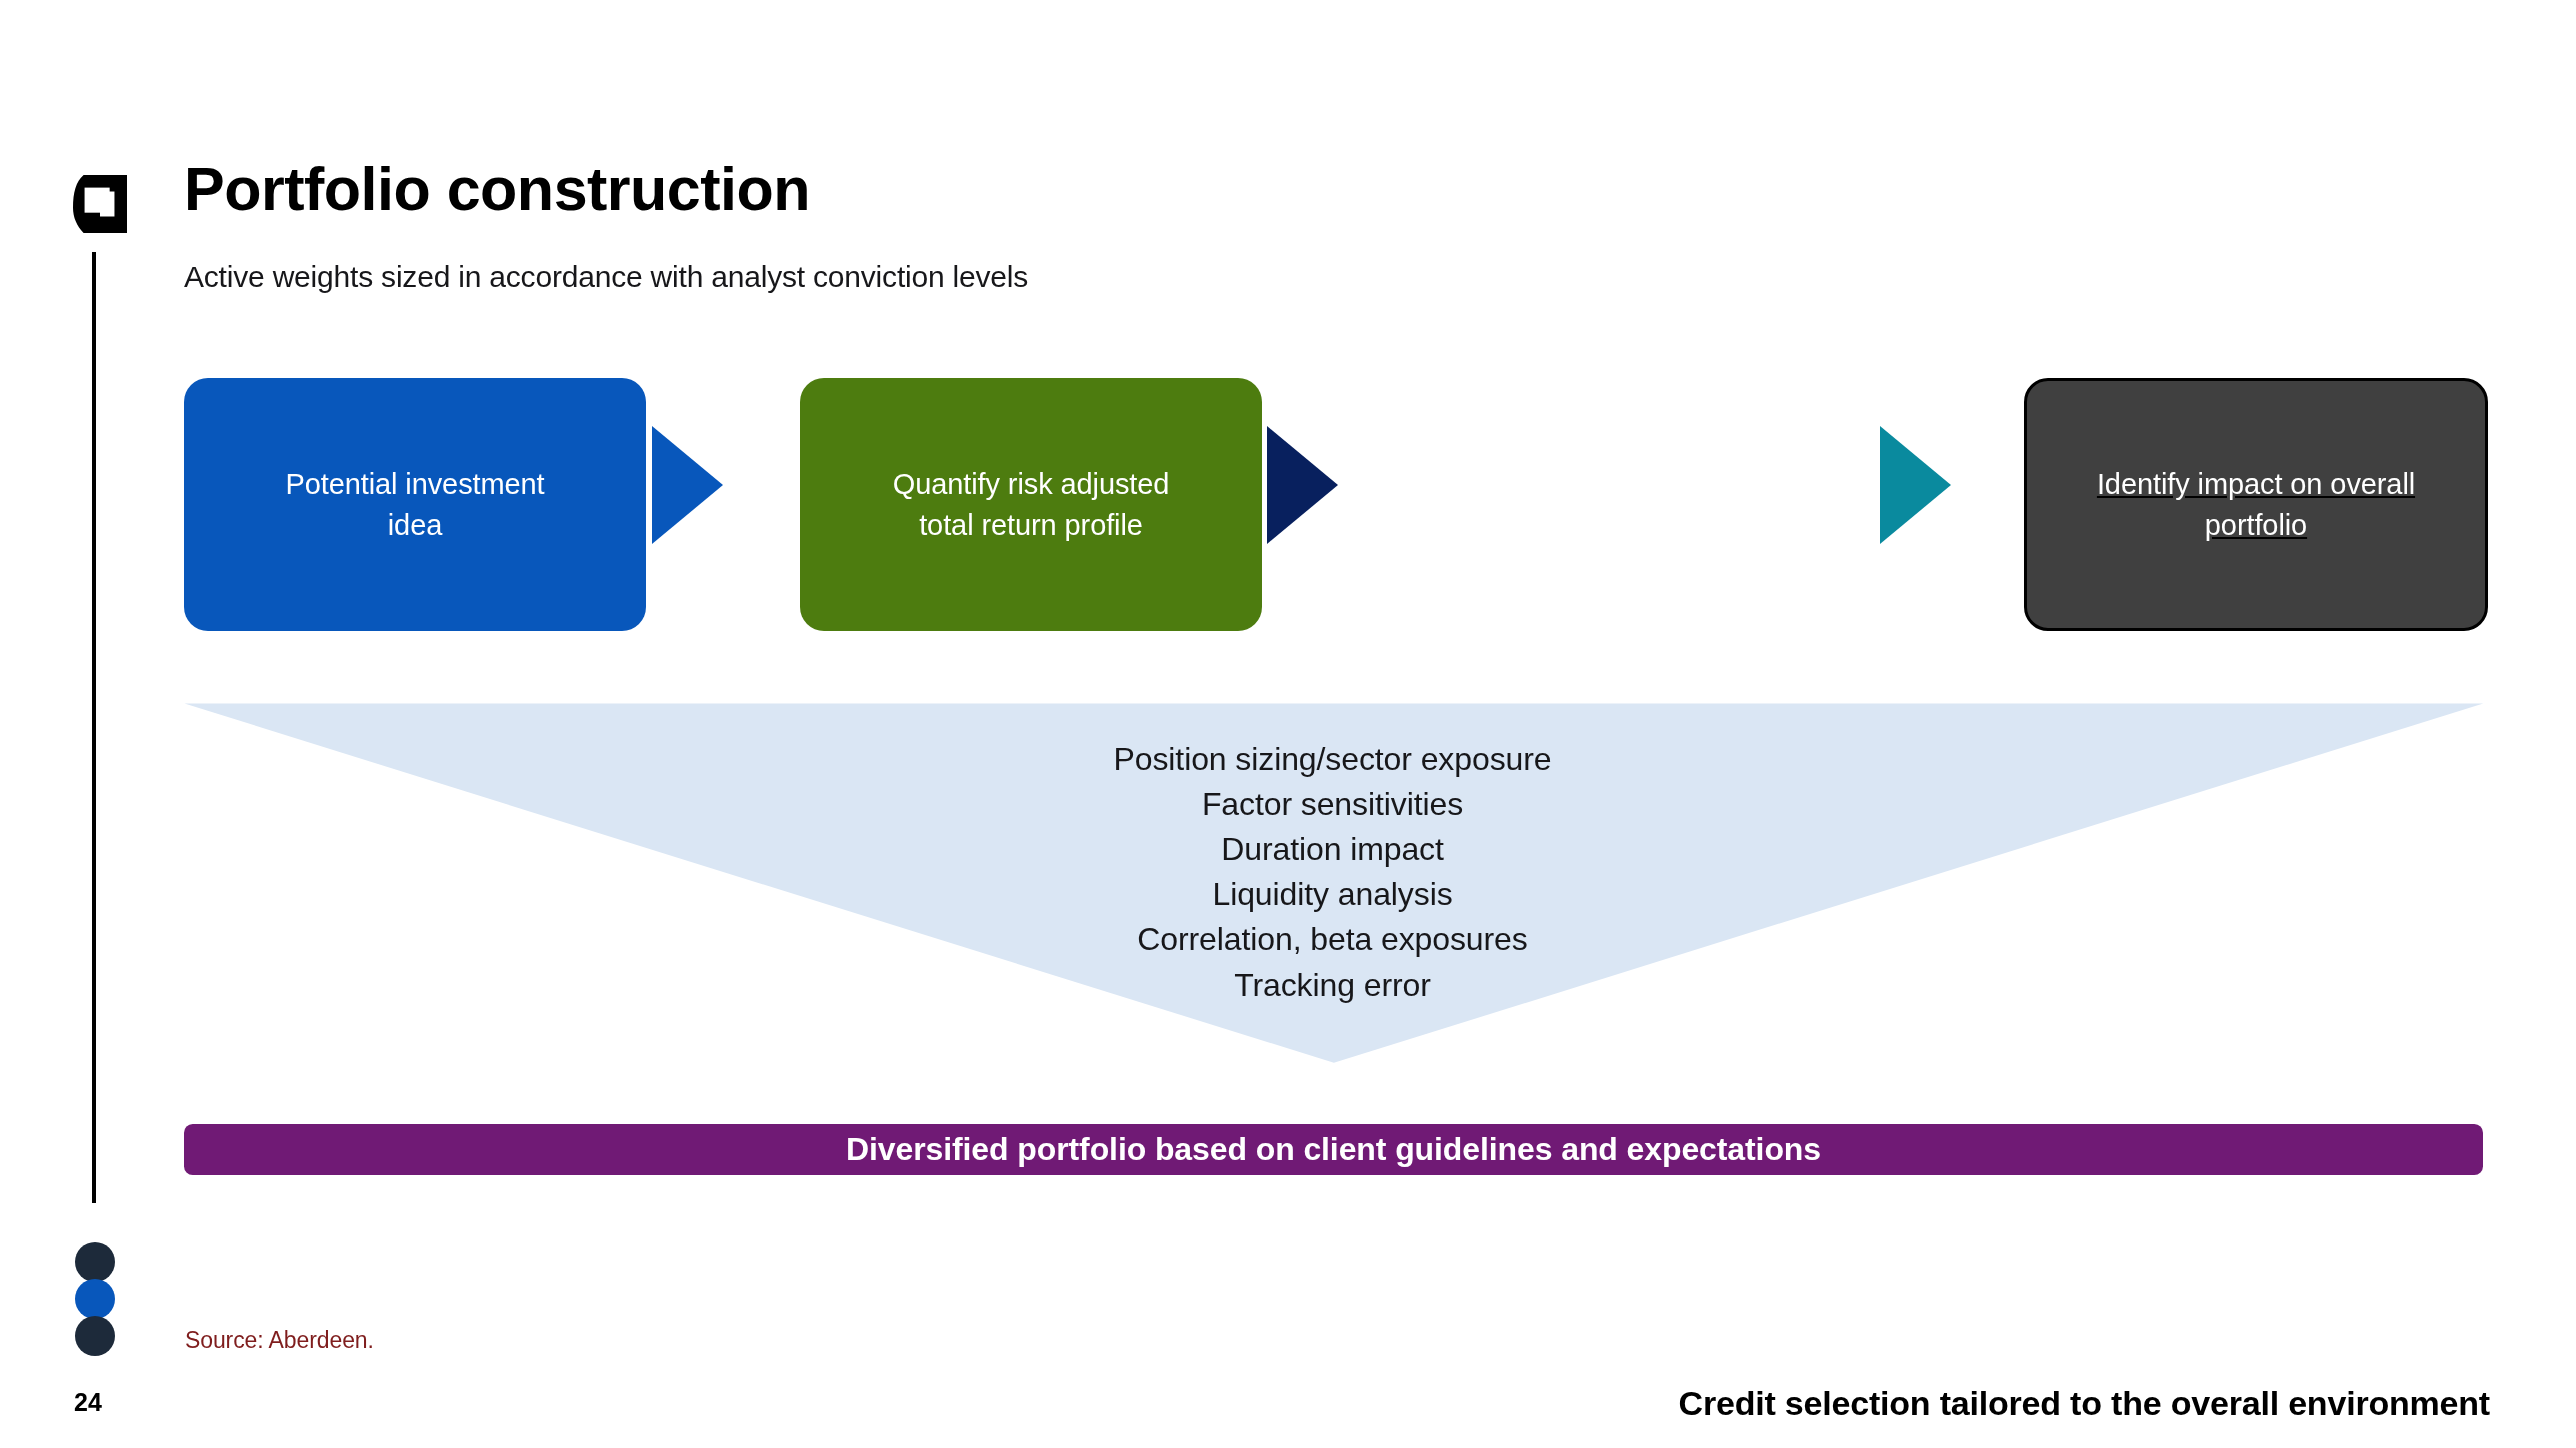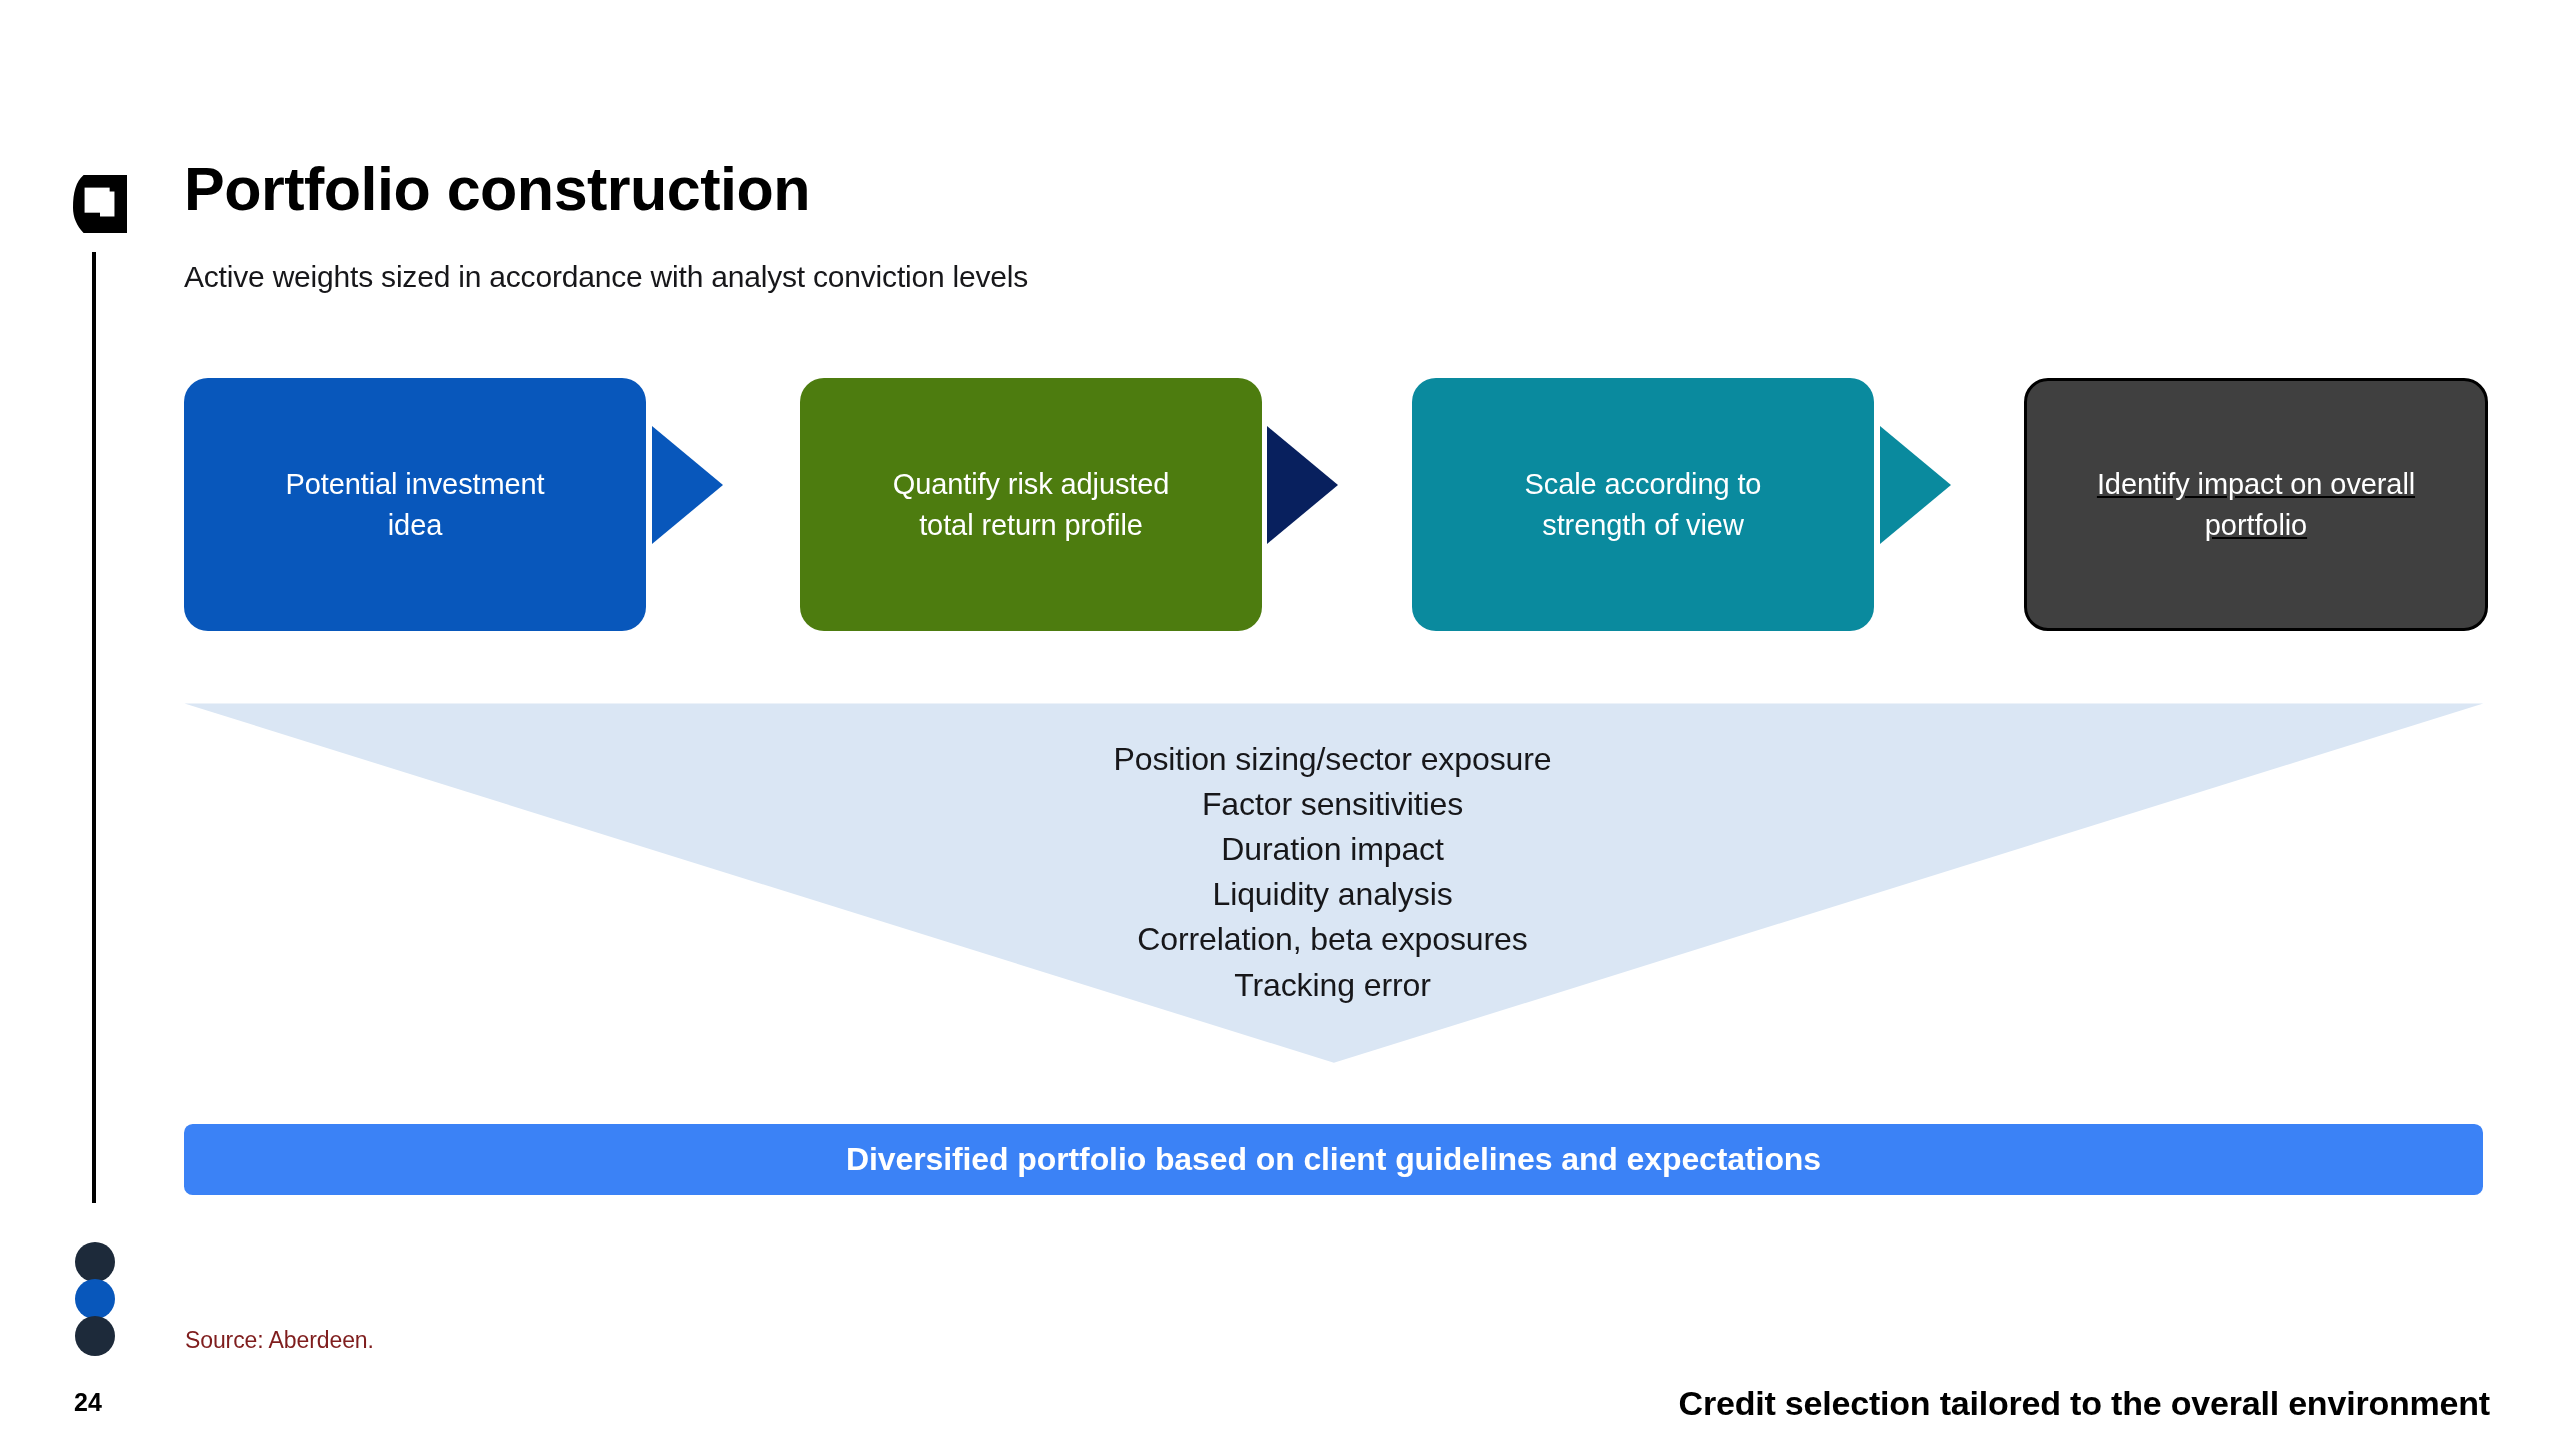--- a/index.html
+++ b/index.html
@@ -114,23 +114,23 @@
     letter-spacing: -0.1px;
   }
   #funnel-text .funnel-line { display: block; }
 
   
   #summary-bar {
     position: absolute;
     left: 184px;
     top: 1088px;
     width: 2299px;
-    height: 71px;
+    height: 51px;
     border-radius: 8.7px;
-    background: #3b82f6;
+    background: #701a75;
     display: flex;
     align-items: center;
     justify-content: center;
   }
   #summary-bar .summary-label {
     color: #ffffff;
     font-size: 32px;
     font-weight: 700;
     letter-spacing: -0.1px;
     white-space: nowrap;
@@ -203,24 +203,20 @@
 idea</span>
   </div>
   <div class="flow-arrow" id="flow-arrow-0" style="left: 652px; border-left: 71px solid rgb(8, 87, 187);"></div>
 
   <div class="flow-box" id="flow-box-1" style="left: 800px; background: #4d7c0f;">
     <span class="flow-label">Quantify risk adjusted
 total return profile</span>
   </div>
   <div class="flow-arrow" id="flow-arrow-1" style="left: 1267px; border-left: 71px solid rgb(8, 32, 94);"></div>
 
-  <div class="flow-box" id="flow-box-2" style="left: 1412px; background: rgb(10, 138, 158);">
-    <span class="flow-label">Scale according to
-strength of view</span>
-  </div>
   <div class="flow-arrow" id="flow-arrow-2" style="left: 1880px; border-left: 71px solid rgb(10, 138, 158);"></div>
 
   <div class="flow-box" id="flow-box-3" style="left: 2024px; width: 464px; background: #404040; border: 3.9px solid rgb(0, 0, 0); text-decoration: underline;">
     <span class="flow-label">Identify impact on overall
 portfolio</span>
   </div>
 
   <div id="funnel-text">
     <span class="funnel-line">Position sizing/sector exposure</span>
     <span class="funnel-line">Factor sensitivities</span>

